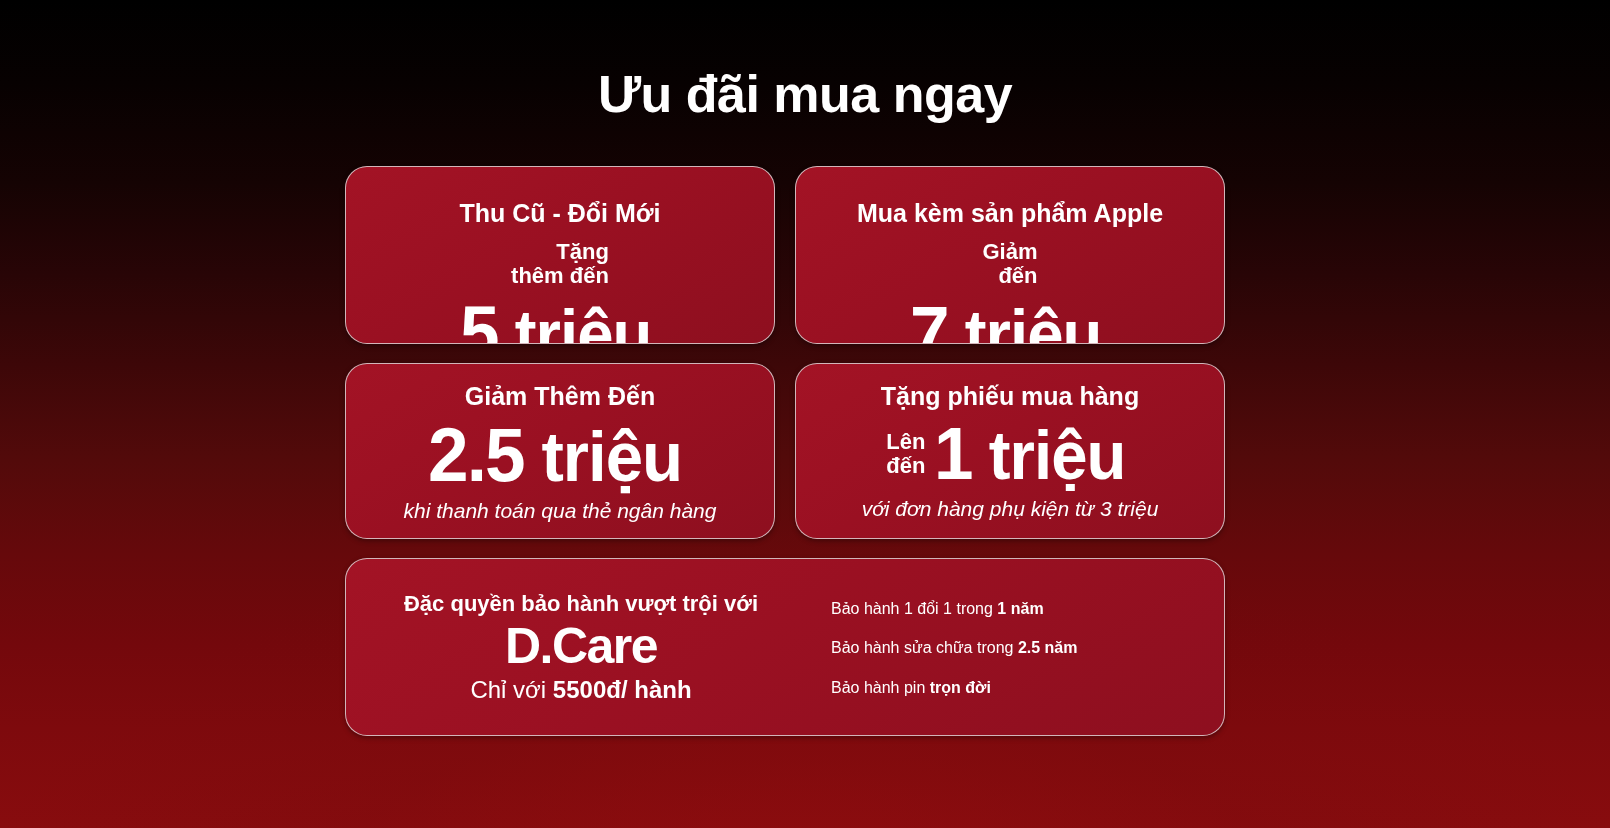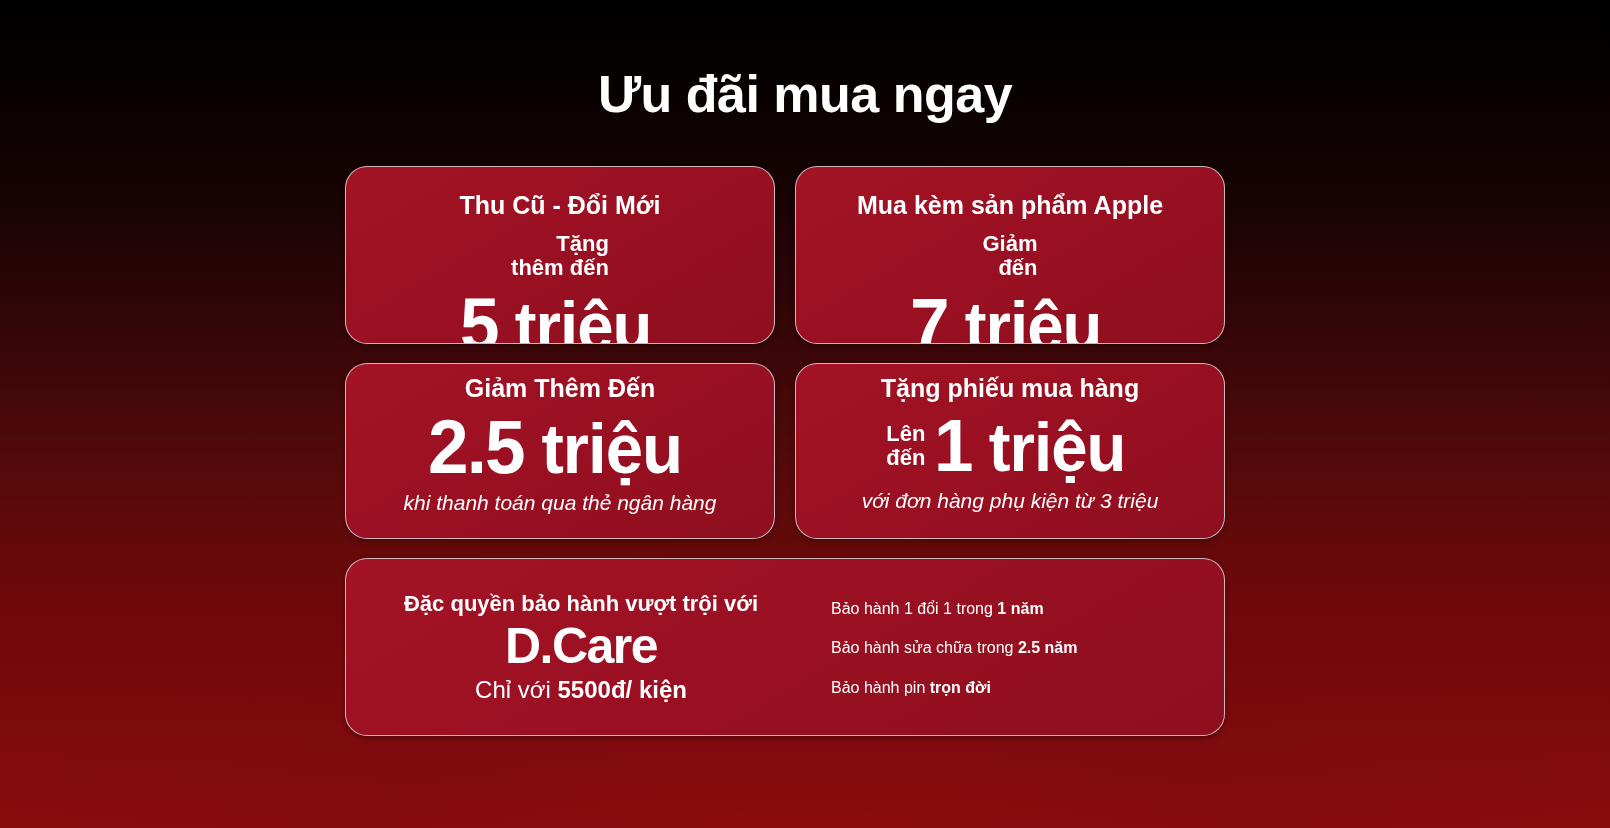--- a/index.html
+++ b/index.html
@@ -83,21 +83,21 @@
     border: 1.5px solid rgba(225,222,224,0.80);
     border-radius: 22px;
     box-shadow: 0 2px 5px rgba(0,0,0,0.35);
     color: #ffffff;
     overflow: hidden;
   }
 
   .card-half {
     width: 430px;
     height: 178px;
-    padding: 0 18px 14px;
+    padding: 8px 18px 14px;
     display: flex;
     flex-direction: column;
     align-items: center;
   }
 
   .card-half.with-note { height: 176px; }
 
   .card-title {
     font-size: 25px;
     font-weight: 700;
@@ -294,21 +294,21 @@
 
     </div>
 
     <div class="row r3">
       <div class="card card-wide">
 
         <div class="wide-left">
           <div class="lead">Đặc quyền bảo hành vượt trội với</div>
           <div class="brand">D.Care</div>
           <div class="price">
-            <span>Chỉ với </span><b>5500đ/ kiện</b>
+            <span>Chỉ với </span><b>5500đ/ hành</b>
           </div>
         </div>
 
         <div class="wide-right">
           <div class="benefit">
             <span>Bảo hành 1 đổi 1 trong </span><b>1 năm</b>
           </div>
           <div class="benefit">
             <span>Bảo hành sửa chữa trong </span><b>2.5 năm</b>
           </div>

